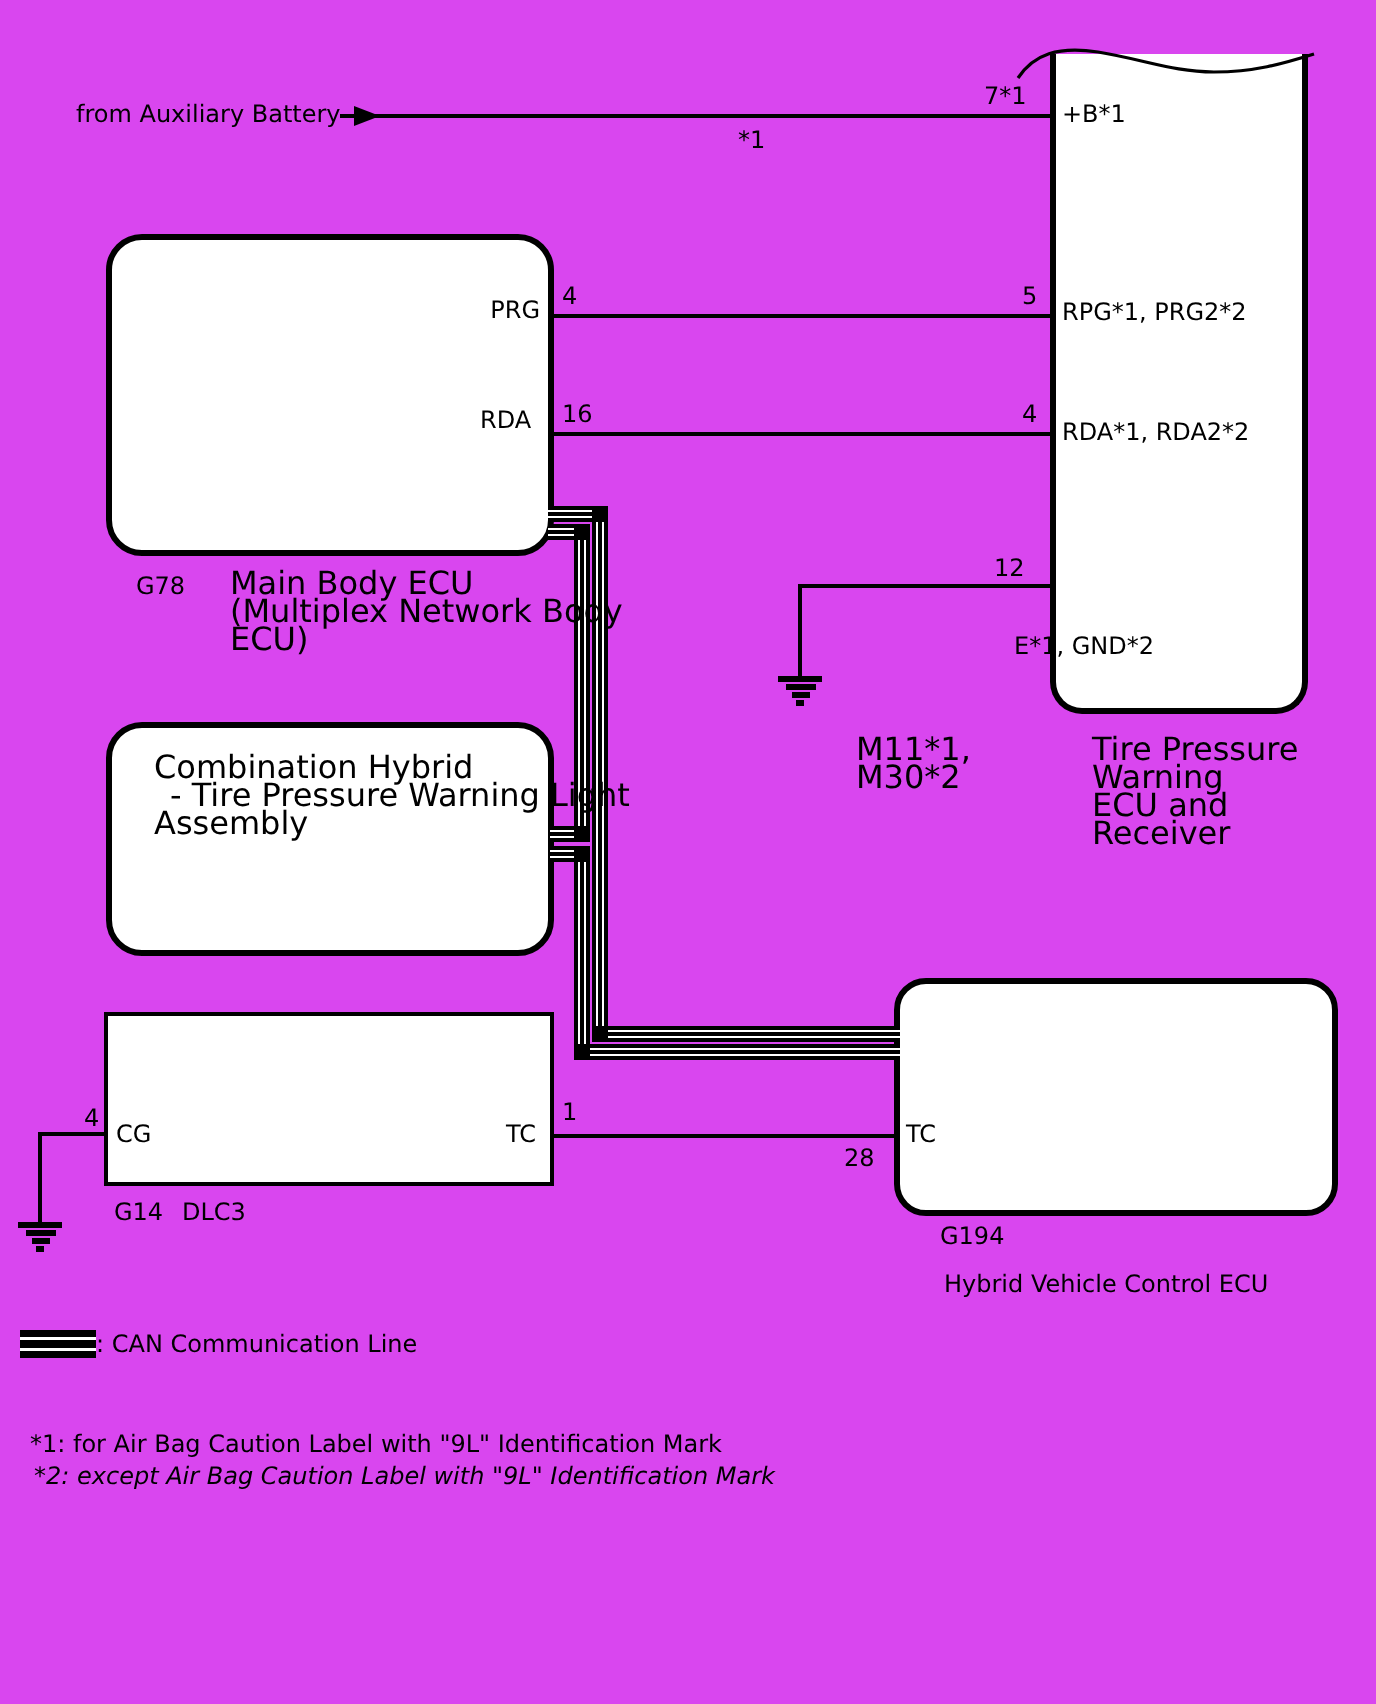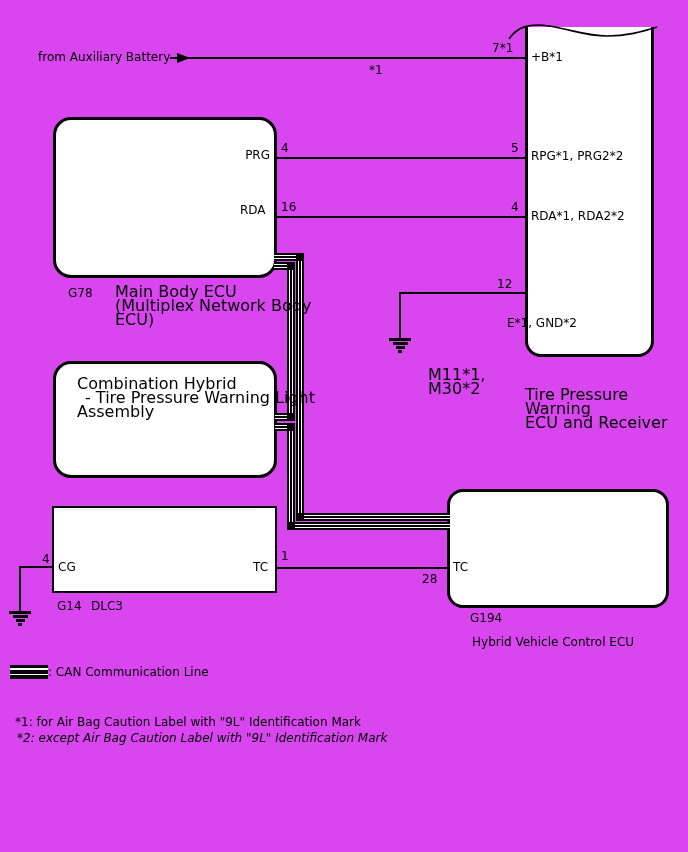--- a/index.html
+++ b/index.html
@@ -98,21 +98,21 @@
   <div class="t" style="left:511px;top:200px;">4</div>
   <div class="t" style="left:531px;top:209px;">RDA*1, RDA2*2</div>
 
   <div class="t" style="left:497px;top:277px;">12</div>
   <div class="t" style="left:507px;top:288px;margin-top:28px;">E*1, GND*2</div>
 
   <div class="tb" style="left:428px;top:368px;">
     <div>M11*1,</div>
     <div>M30*2</div>
   </div>
-  <div class="tb" style="left:525px;top:368px;margin-top:20px;">
+  <div class="tb" style="left:546px;top:368px;">
     <div>Tire Pressure Warning</div>
     <div>ECU and Receiver</div>
   </div>
 
   <div class="t" style="left:240px;top:148px;width:30px;text-align:right;">PRG</div>
   <div class="t" style="left:281px;top:141px;">4</div>
   <div class="t" style="left:240px;top:203px;width:30px;text-align:left;">RDA</div>
   <div class="t" style="left:281px;top:200px;">16</div>
   <div class="t" style="left:68px;top:286px;">G78</div>
   <div class="tb" style="left:115px;top:285px;">

